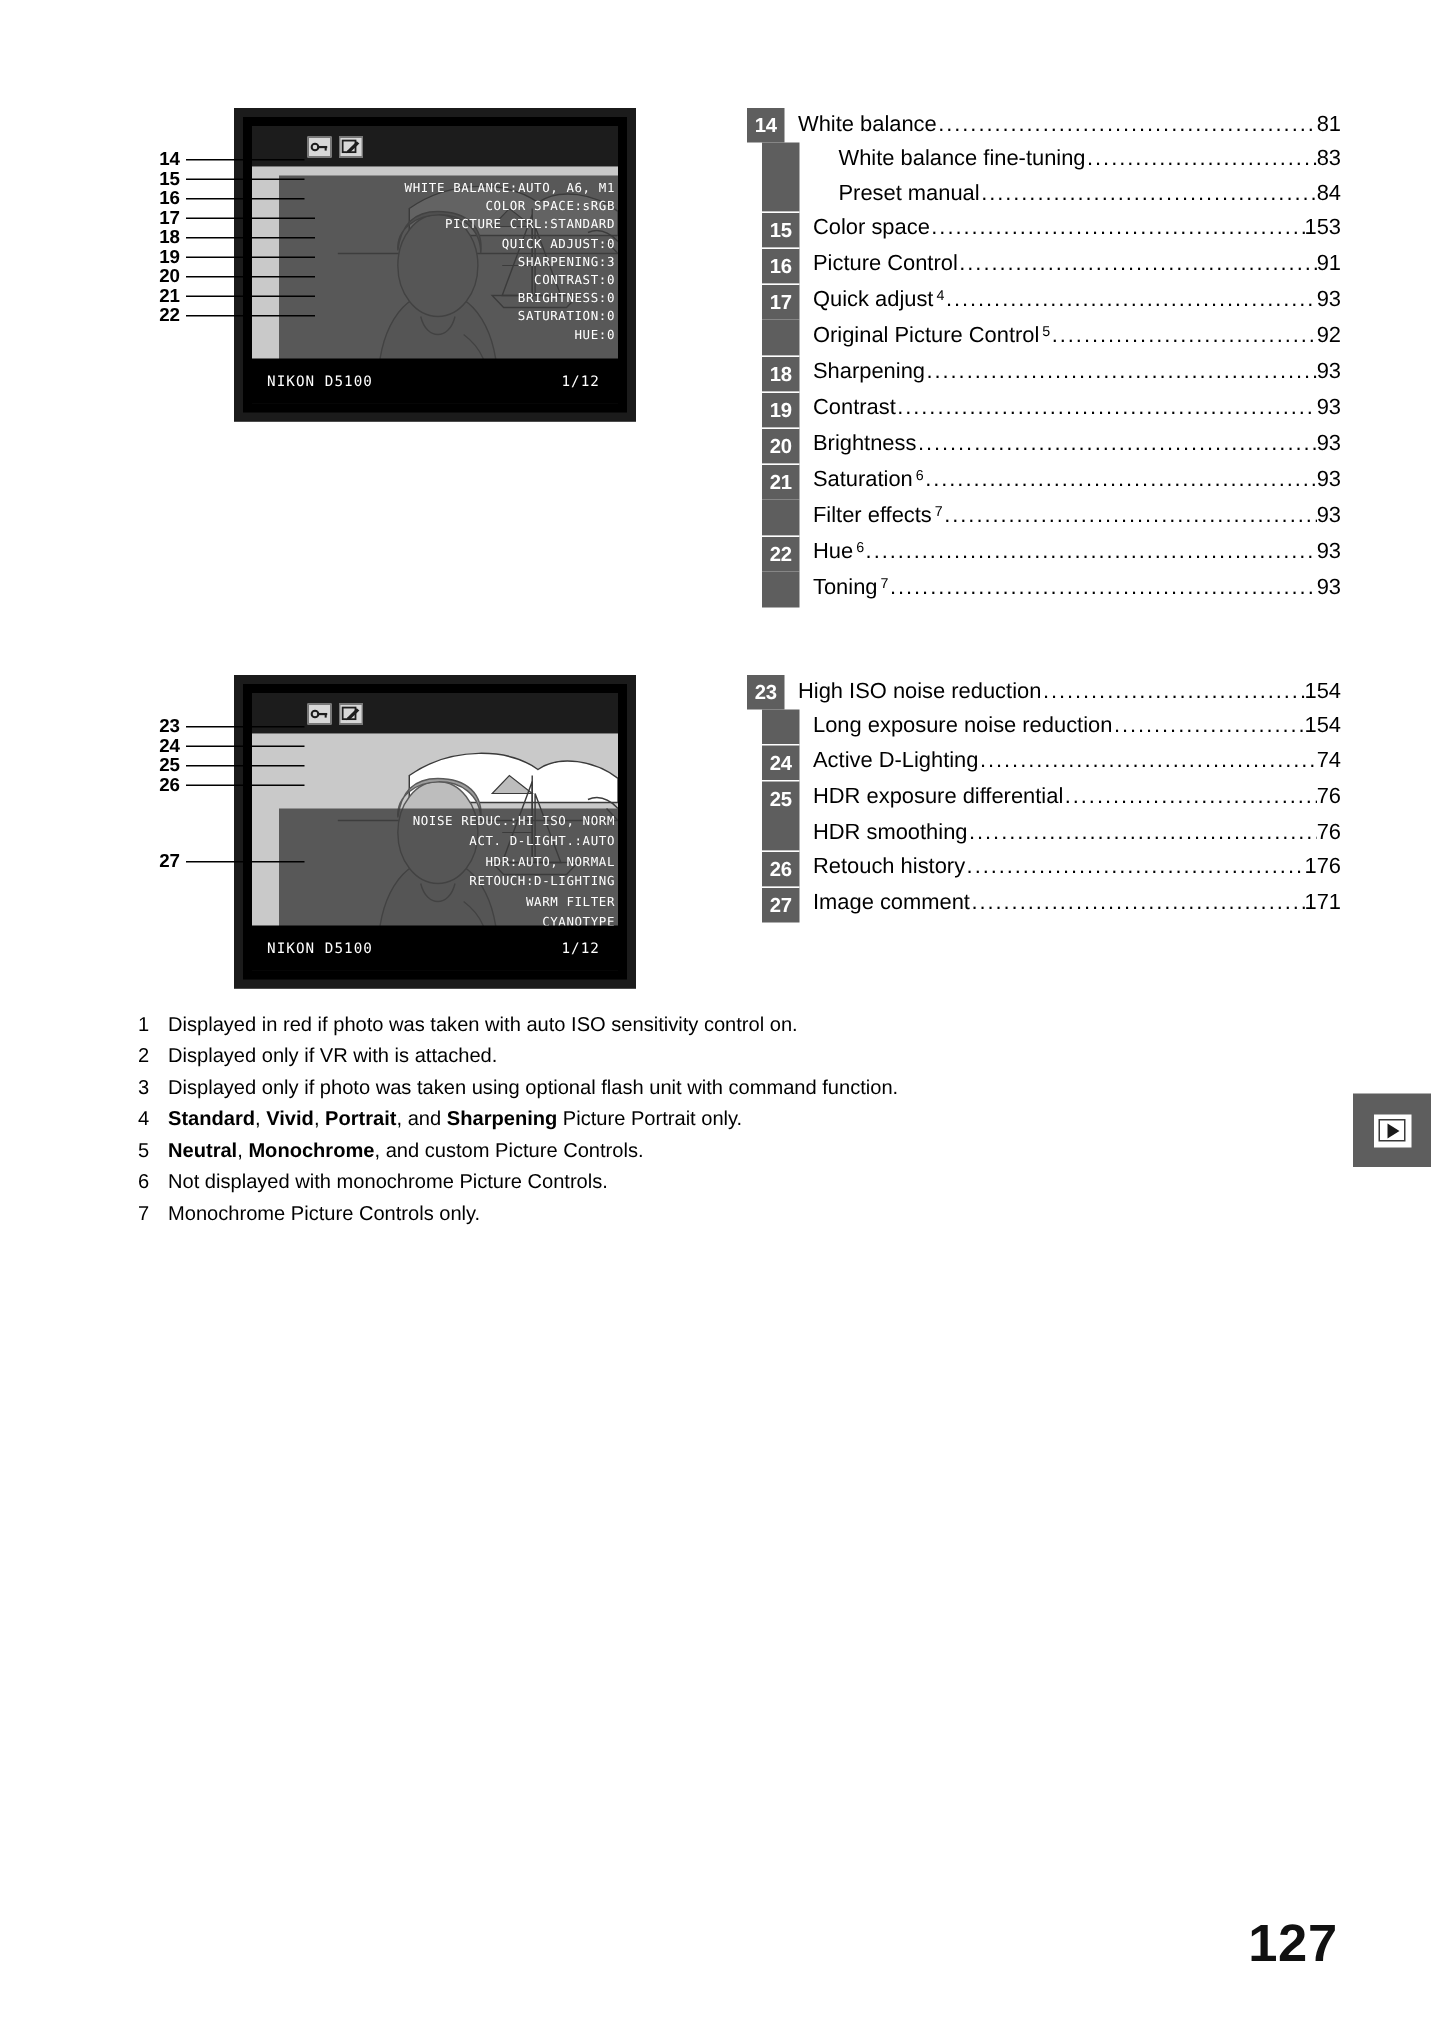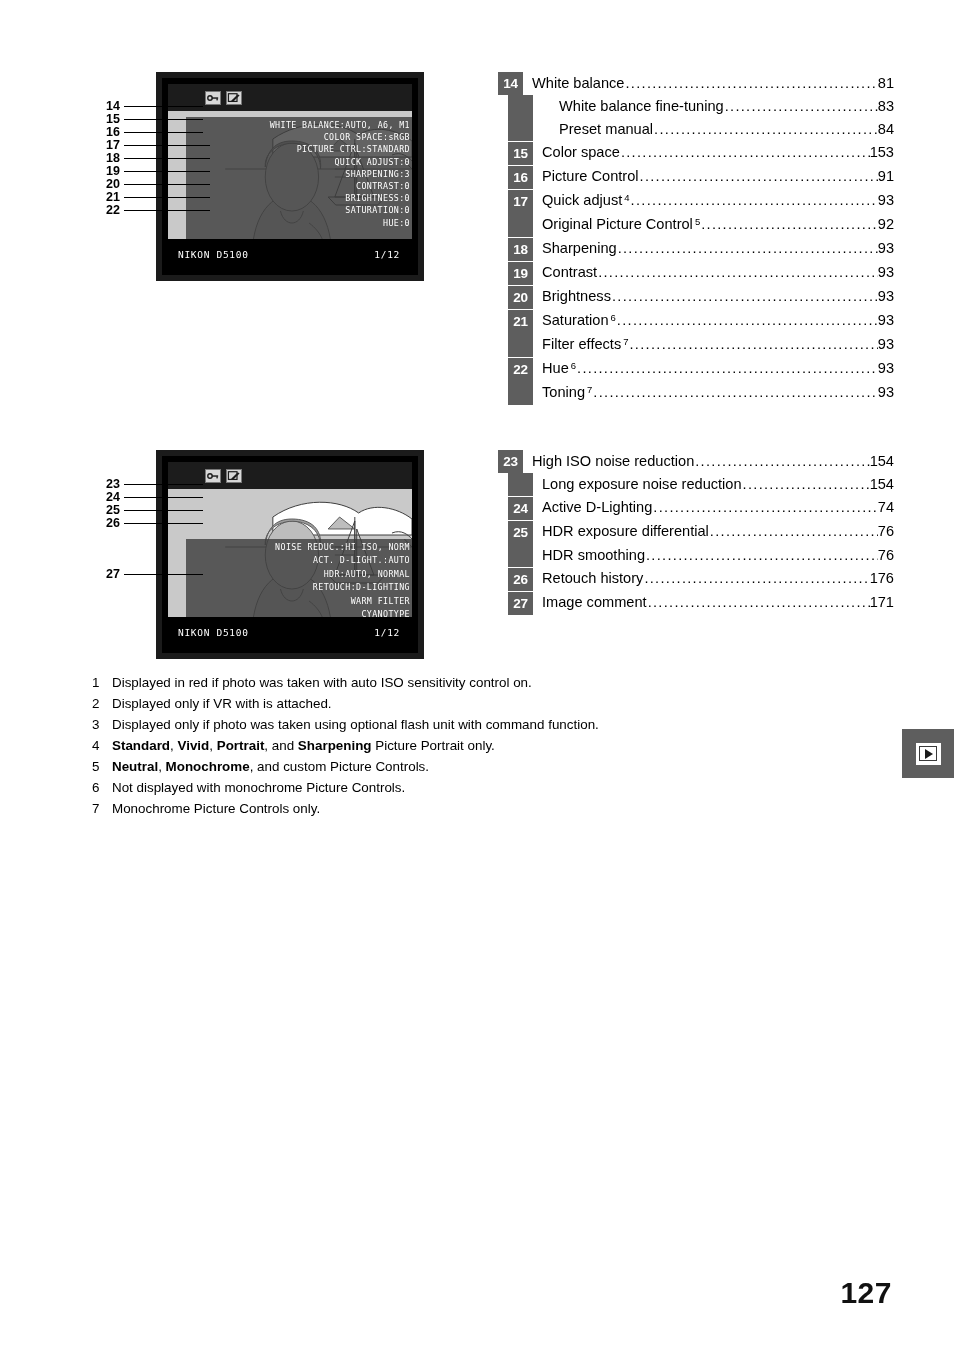--- a/index.html
+++ b/index.html
@@ -259,21 +259,21 @@
     border-top: 5px solid transparent;
     border-bottom: 5px solid transparent;
     margin-left: 2px;
   }
 
   
   #page-number {
     position: absolute;
     right: 62px;
     top: 1276px;
-    font-size: 30px;
+    font-size: 35px;
     font-weight: bold;
     color: #111;
     letter-spacing: 0.5px;
   }
 </style>
 </head>
 <body>
 
 <div class="figure" id="figure-1">
   <div class="lcd-frame">

